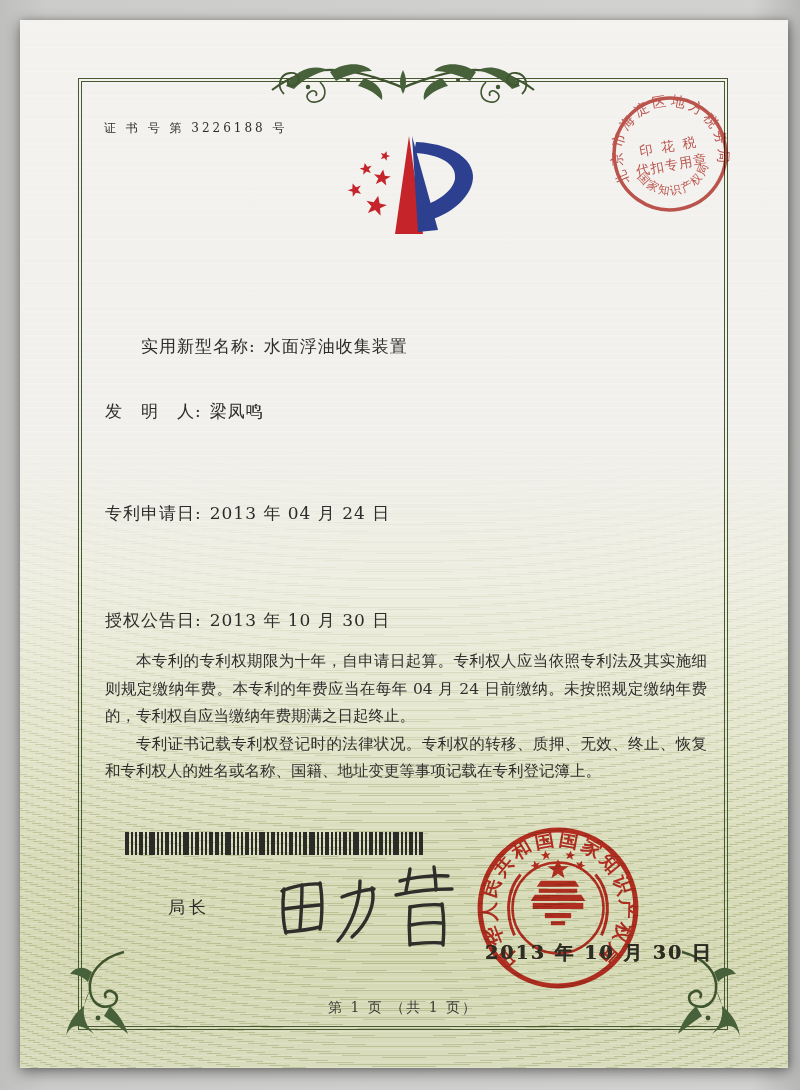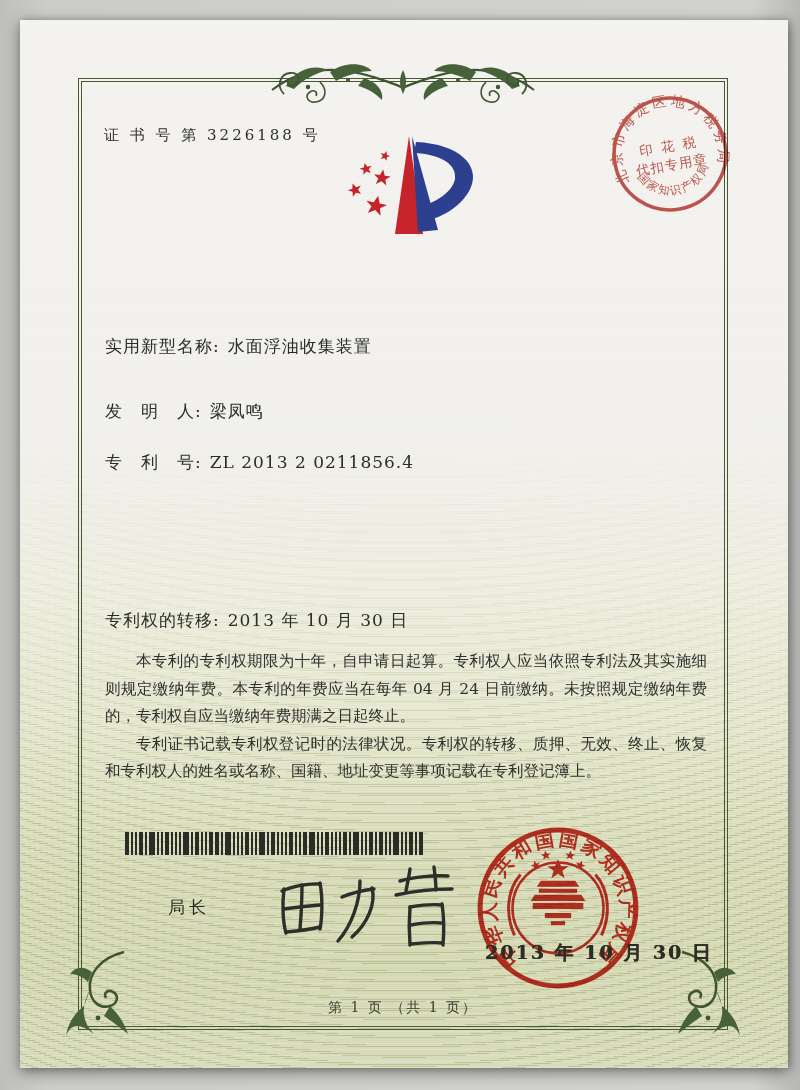--- a/index.html
+++ b/index.html
@@ -38,31 +38,31 @@
   
   .frame {
     position:absolute; left:58px; top:58px; width:650px; height:952px;
     border:4px double #46582f;
   }
 
   .orn { position:absolute; pointer-events:none; }
 
   
   .cert-no {
-    position:absolute; left:84px; top:106px; font-size:15px; color:#2e2e2c;
+    position:absolute; left:84px; top:100px; font-size:12px; color:#2e2e2c;
     letter-spacing:3px;
   }
   .title {
     position:absolute; left:58px; top:220px; width:650px; text-align:center;
     font-size:37px; font-weight:bold; color:#141414; letter-spacing:10px;
     text-shadow:.4px 0 #141414;
   }
   .field { position:absolute; left:85px; font-size:17px; color:#2c2c2a; letter-spacing:1px; white-space:nowrap; }
   .field .val { margin-left:8px; }
-  .f-name     { top:315px; }
+  .f-name     { top:315px;margin-left:36px; }
   .f-inventor { top:380px; }
   .f-patno    { top:431px; }
   .f-filing   { top:482px; }
   .f-patentee { top:535px; }
   .f-grant    { top:589px; }
 
   .watermark {
     position:absolute; left:48px; top:498px; width:672px; text-align:center;
     font-family:"DejaVu Sans","Liberation Sans",sans-serif;
     font-size:44px; font-weight:bold; white-space:nowrap; letter-spacing:1px;
@@ -175,25 +175,25 @@
       <use href="#star" transform="translate(44,76) scale(1.05) rotate(12)" fill="#c5242b"></use>
     </svg>
 
 
     <div class="field f-name">
       <span>实用新型名称:</span><span class="val">水面浮油收集装置</span>
     </div>
     <div class="field f-inventor">
       <span>发　明　人:</span><span class="val">梁凤鸣</span>
     </div>
-    <div class="field f-patno">
-      <span>专　利　号:</span><span class="val">ZL 2013 2 0211856.4</span>
+    <div class="field f-filing">
+      <span>专利申请日:</span><span class="val">2013 年 04 月 24 日</span>
     </div>
     <div class="field f-grant">
-      <span>专利权的转移:</span><span class="val">2013 年 10 月 30 日</span>
+      <span>授权公告日:</span><span class="val">2013 年 10 月 30 日</span>
     </div>
 
 
     <div class="body-text">
       <p>本专利的专利权期限为十年，自申请日起算。专利权人应当依照专利法及其实施细则规定缴纳年费。本专利的年费应当在每年 04 月 24 日前缴纳。未按照规定缴纳年费的，专利权自应当缴纳年费期满之日起终止。</p>
       <p>专利证书记载专利权登记时的法律状况。专利权的转移、质押、无效、终止、恢复和专利权人的姓名或名称、国籍、地址变更等事项记载在专利登记簿上。</p>
     </div>
 
     <div class="barcode" id="barcode">
         <span class="bar" style="width: 4px;"></span>

